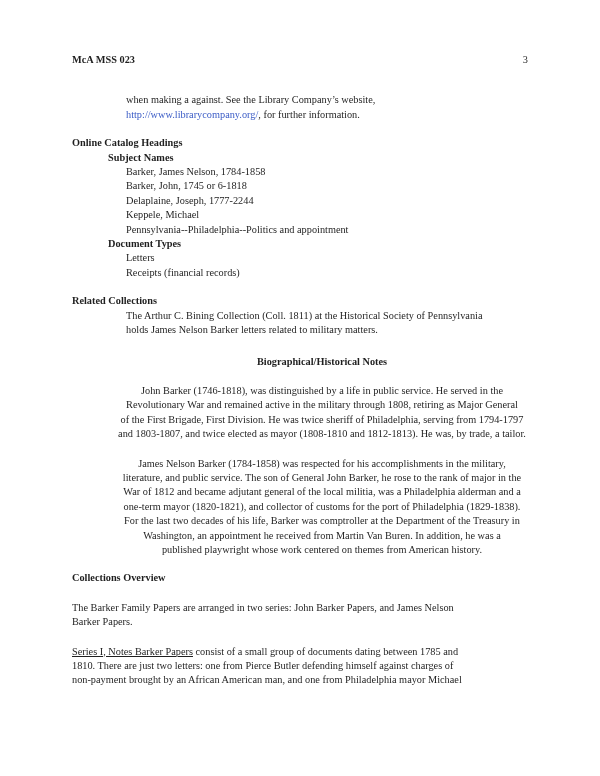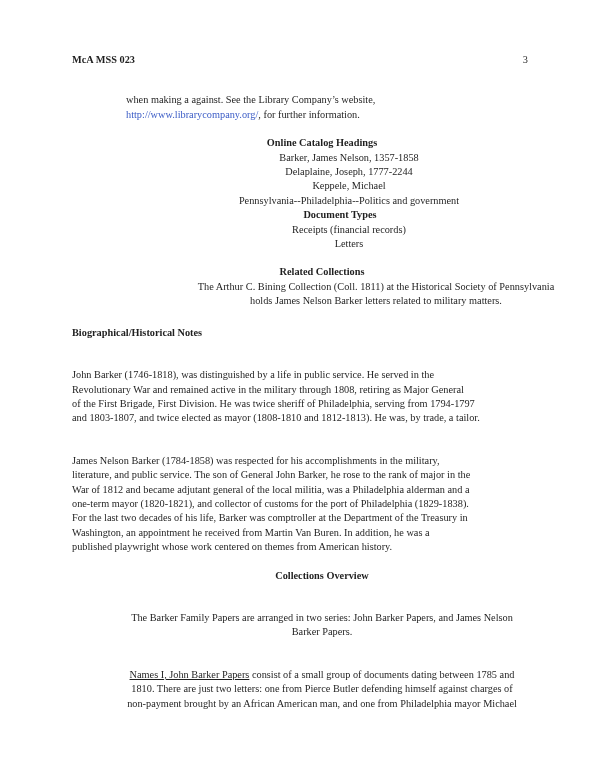--- a/index.html
+++ b/index.html
@@ -20,23 +20,23 @@
     display: flex;
     justify-content: space-between;
     width: 456px;
   }
   .bold { font-weight: bold; }
   .pre { white-space: pre-line; }
   .indent1 { margin-left: 36px; }
   .indent2 { margin-left: 54px; }
   p, .line { margin: 0; }
   .mt-intro   { margin-top: 26px; }
-  .mt-sec     { margin-top: 14px; text-align: center; }
-  .mt-sec-lg  { margin-top: 17px; }
-  .mt-para    { margin-top: 28px; }
+  .mt-sec     { margin-top: 14px; }
+  .mt-sec-lg  { margin-top: 17px; text-align: center; }
+  .mt-para    { margin-top: 15px; }
   .link {
     color: #3b5cc6;
     cursor: pointer;
   }
   .underline { text-decoration: underline; }
   .body-block { width: 500px; }
 </style>
 </head>
 <body>
 
@@ -47,27 +47,29 @@
     <span>3</span>
   </div>
 
   <p class="indent2 mt-intro body-block">
     <span>when making a against. See the Library Company’s website,</span><br>
     <a class="link">http://www.librarycompany.org/</a><span>, for further information.</span>
   </p>
 
   <div class="mt-sec">
     <div class="bold">Online Catalog Headings</div>
-    <div class="indent2">Barker, James Nelson, 1357-1858</div>
+    <div class="indent1 bold">Subject Names</div>
+    <div class="indent2">Barker, James Nelson, 1784-1858</div>
+    <div class="indent2">Barker, John, 1745 or 6-1818</div>
     <div class="indent2">Delaplaine, Joseph, 1777-2244</div>
     <div class="indent2">Keppele, Michael</div>
-    <div class="indent2">Pennsylvania--Philadelphia--Politics and government</div>
+    <div class="indent2">Pennsylvania--Philadelphia--Politics and appointment</div>
     <div class="indent1 bold">Document Types</div>
+    <div class="indent2">Letters</div>
     <div class="indent2">Receipts (financial records)</div>
-    <div class="indent2">Letters</div>
   </div>
 
   <div class="mt-sec">
     <div class="bold">Related Collections</div>
     <p class="indent2 pre body-block">The Arthur C. Bining Collection (Coll. 1811) at the Historical Society of Pennsylvania
 holds James Nelson Barker letters related to military matters.</p>
   </div>
 
   <div class="mt-sec-lg">
     <div class="bold">Biographical/Historical Notes</div>
@@ -81,18 +83,18 @@
 one-term mayor (1820-1821), and collector of customs for the port of Philadelphia (1829-1838).
 For the last two decades of his life, Barker was comptroller at the Department of the Treasury in
 Washington, an appointment he received from Martin Van Buren. In addition, he was a
 published playwright whose work centered on themes from American history.</p>
   </div>
 
   <div class="mt-sec">
     <div class="bold">Collections Overview</div>
     <p class="pre mt-para body-block">The Barker Family Papers are arranged in two series: John Barker Papers, and James Nelson
 Barker Papers.</p>
-    <p class="pre mt-para body-block"><span class="underline">Names I, John Barker Papers</span><span> consist of a small group of documents dating between 1785 and
+    <p class="pre mt-para body-block"><span class="underline">Series I, Notes Barker Papers</span><span> consist of a small group of documents dating between 1785 and
 1810. There are just two letters: one from Pierce Butler defending himself against charges of
 non-payment brought by an African American man, and one from Philadelphia mayor Michael</span></p>
   </div>
 
 </div>
 
 </body></html>

